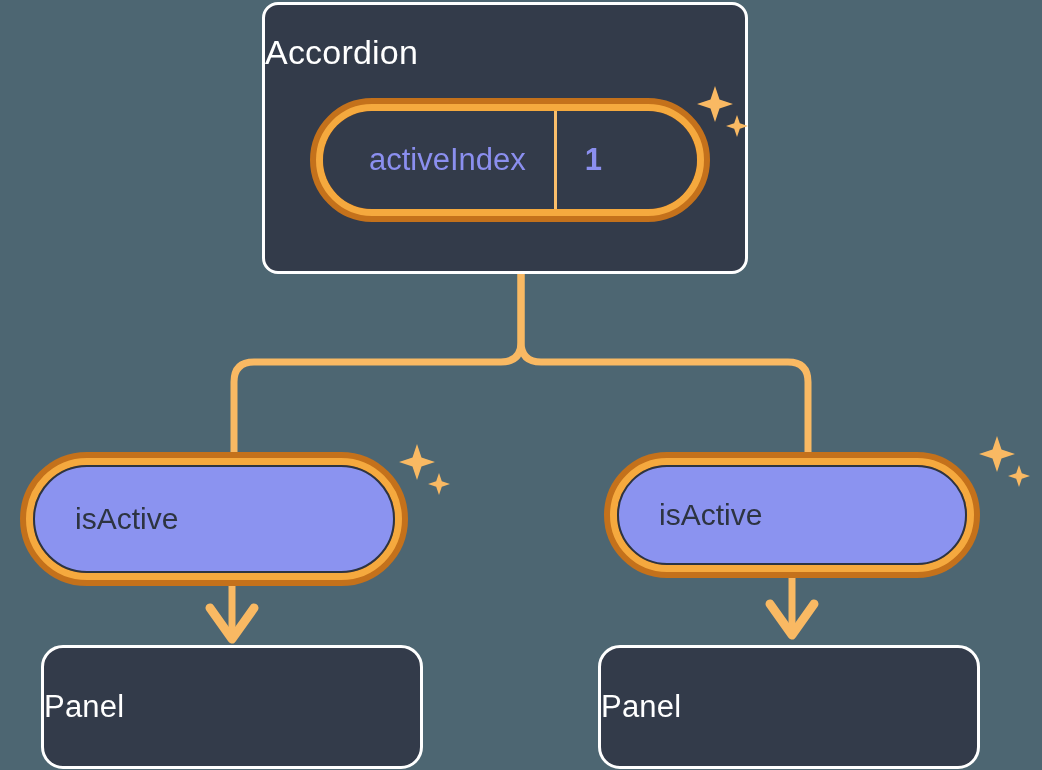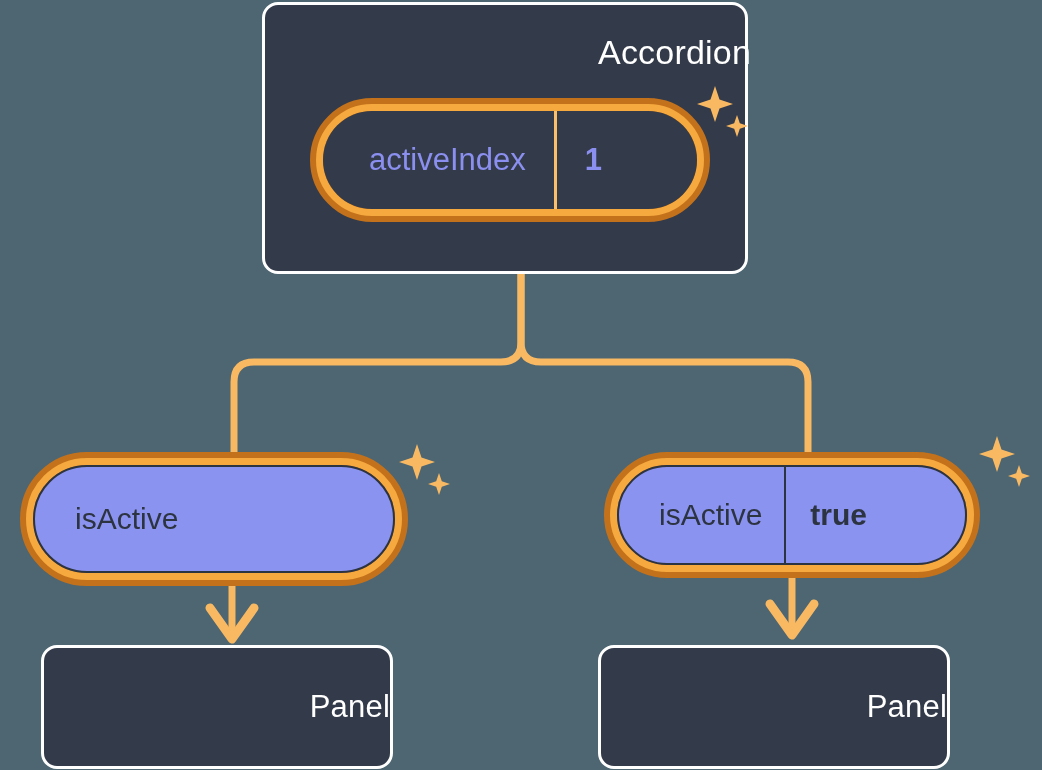--- a/index.html
+++ b/index.html
@@ -41,39 +41,39 @@
     border: 3px solid #ffffff;
     border-radius: 16px;
     z-index: 2;
   }
 
   .card-title {
     color: #ffffff;
     font-size: 34px;
     font-weight: 400;
     letter-spacing: 0.2px;
-    text-align: right;
+    text-align: left;
     width: 100%;
-    margin-left: 6px;
   }
 
   #accordion-card {
     left: 262px;
     top: 2px;
     width: 486px;
     height: 272px;
     padding-top: 28px;
   }
 
   .panel-card {
-    width: 352px;
+    width: 382px;
     height: 124px;
     display: flex;
     align-items: center;
     justify-content: center;
+    border-radius: 22px;
   }
 
   #panel-card-left  { left: 41px;  top: 645px; }
   #panel-card-right { left: 598px; top: 645px; }
 
   .panel-card .card-title { font-size: 31px; }
 
   
   .state-pill {
     position: absolute;
@@ -207,21 +207,20 @@
 
   <svg id="sparkle-is-active-left" class="sparkle-group" width="58" height="66" viewBox="0 0 58 66">
     <path d="M21 4 L25.5 17.5 L39 22 L25.5 26.5 L21 40 L16.5 26.5 L3 22 L16.5 17.5 Z" fill="#f9b963"></path>
     <path d="M43 33 L45.8 41.2 L54 44 L45.8 46.8 L43 55 L40.2 46.8 L32 44 L40.2 41.2 Z" fill="#f9b963"></path>
   </svg>
 
   <div id="pill-is-active-right" class="state-pill pill-purple">
     <span class="pill-ring"></span>
     <span class="pill-body">
       <span class="pill-key">isActive</span>
-      <span class="pill-val">true</span>
     </span>
   </div>
 
   <svg id="sparkle-is-active-right" class="sparkle-group" width="58" height="66" viewBox="0 0 58 66">
     <path d="M21 4 L25.5 17.5 L39 22 L25.5 26.5 L21 40 L16.5 26.5 L3 22 L16.5 17.5 Z" fill="#f9b963"></path>
     <path d="M43 33 L45.8 41.2 L54 44 L45.8 46.8 L43 55 L40.2 46.8 L32 44 L40.2 41.2 Z" fill="#f9b963"></path>
   </svg>
 
   <div id="panel-card-left" class="component-card panel-card">
     <div class="card-title">Panel</div>

